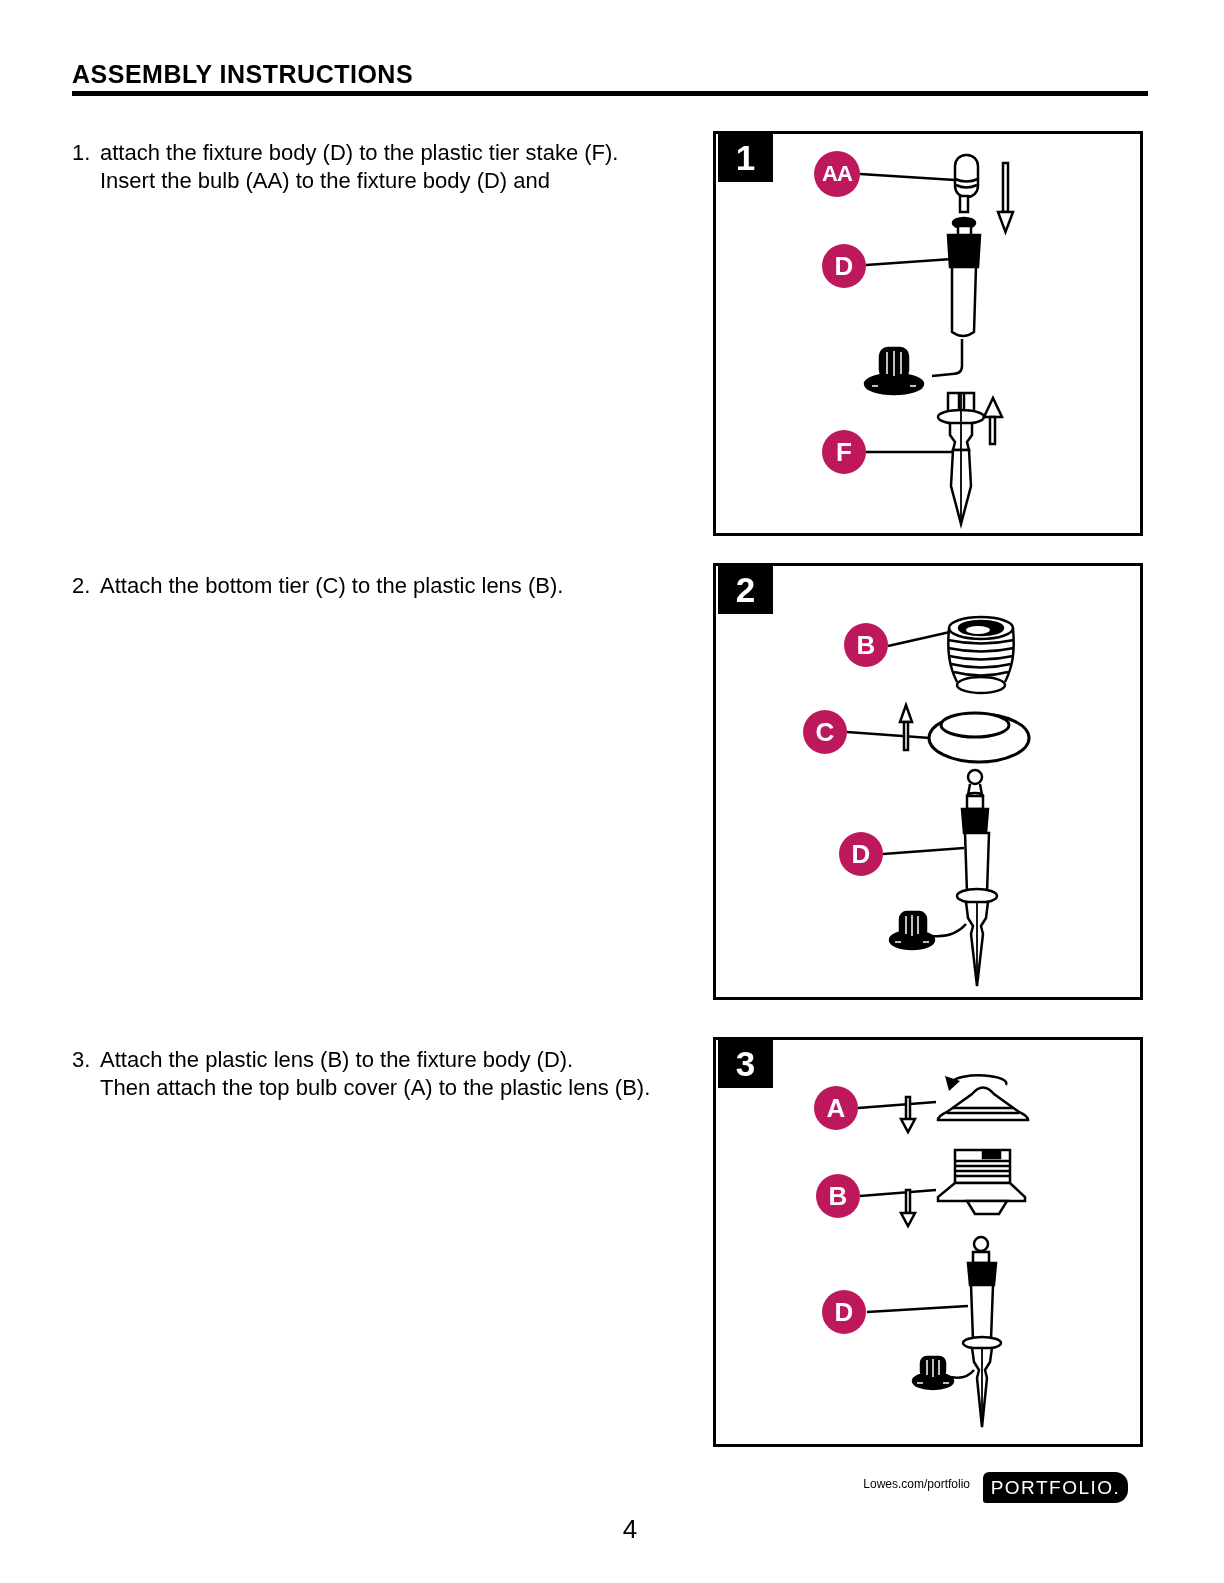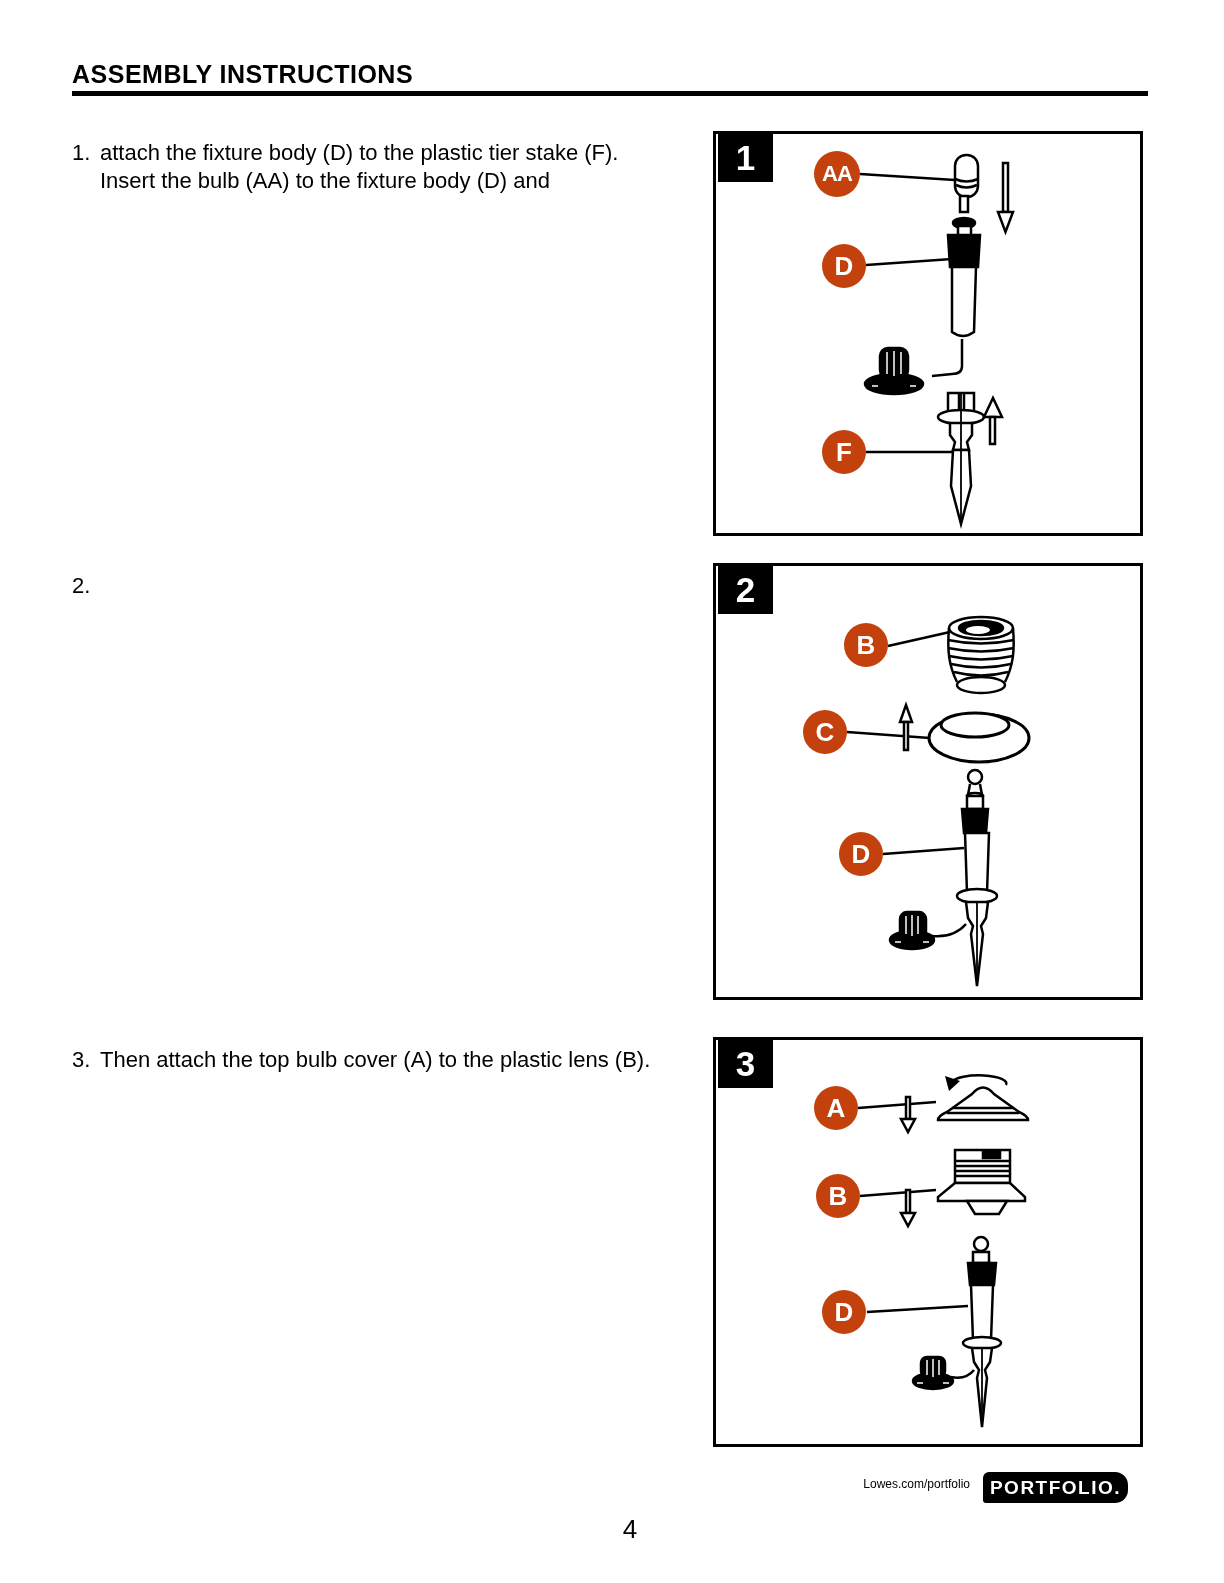--- a/index.html
+++ b/index.html
@@ -14,30 +14,30 @@
   .figure{position:absolute;width:430px;border:3px solid #000;background:#fff;box-sizing:border-box;}
   .fig1{left:713px;top:131px;height:405px;}
   .fig2{left:713px;top:563px;height:437px;}
   .fig3{left:713px;top:1037px;height:410px;}
   .badge{
     position:absolute;left:2px;top:-1px;width:55px;height:49px;background:#000;color:#fff;
     font-size:35px;font-weight:bold;display:flex;align-items:center;justify-content:center;
   }
   .art{position:absolute;left:0;top:0;}
   .plabel{
-    position:absolute;background:#c2410c;color:#fff;border-radius:50%;
+    position:absolute;background:#be185d;color:#fff;border-radius:50%;
     display:flex;align-items:center;justify-content:center;font-weight:bold;
   }
   .d44{width:44px;height:44px;font-size:26px;}
   .d46{width:46px;height:46px;font-size:22px;letter-spacing:-1px;}
   .footer-site{position:absolute;left:780px;top:1477px;width:190px;text-align:right;font-size:12px;}
   .brand-box{
     position:absolute;left:983px;top:1472px;width:145px;height:31px;background:#000;color:#fff;
     border-radius:6px 13px 13px 3px;display:flex;align-items:center;justify-content:center;
-    font-size:19px;font-weight:bold;letter-spacing:1.5px;
+    font-size:19px;font-weight:normal;letter-spacing:1.5px;
   }
   .page-num{position:absolute;left:590px;top:1514px;width:80px;text-align:center;font-size:26px;}
   svg *{vector-effect:non-scaling-stroke;}
 </style>
 </head>
 <body>
 
 <div class="page">
 
   <div class="title">ASSEMBLY INSTRUCTIONS</div>
@@ -46,25 +46,29 @@
   <div class="step" style="left:72px;top:139px;width:640px;">
     <div class="step-num">1.</div>
     <div>
       <div>attach the fixture body (D) to the plastic tier stake (F).</div>
       <div>Insert the bulb (AA) to the fixture body (D) and</div>
     </div>
   </div>
 
   <div class="step" style="left:72px;top:572px;width:640px;">
     <div class="step-num">2.</div>
+    <div>
+      <div>Attach the bottom tier (C) to the plastic lens (B).</div>
+    </div>
   </div>
 
   <div class="step" style="left:72px;top:1046px;width:660px;">
     <div class="step-num">3.</div>
     <div>
+      <div>Attach the plastic lens (B) to the fixture body (D).</div>
       <div>Then attach the top bulb cover (A) to the plastic lens (B).</div>
     </div>
   </div>
 
   <div class="figure fig1">
     <div class="badge">1</div>
     <svg class="art" width="424" height="399" viewBox="0 0 424 399">
       <g stroke="#000" stroke-width="2.5" fill="none">
 
         <line x1="144" y1="40" x2="239" y2="46"></line>

